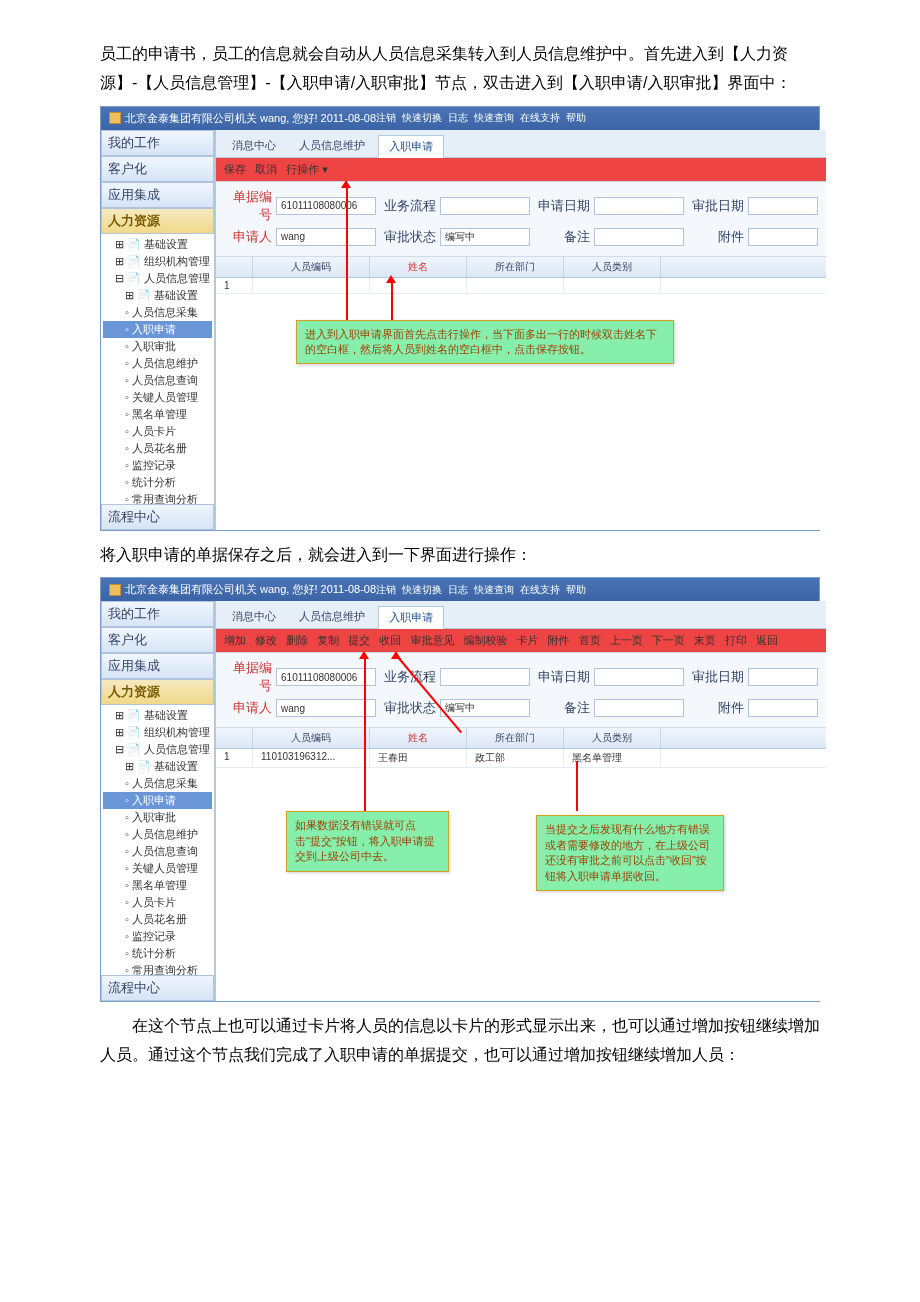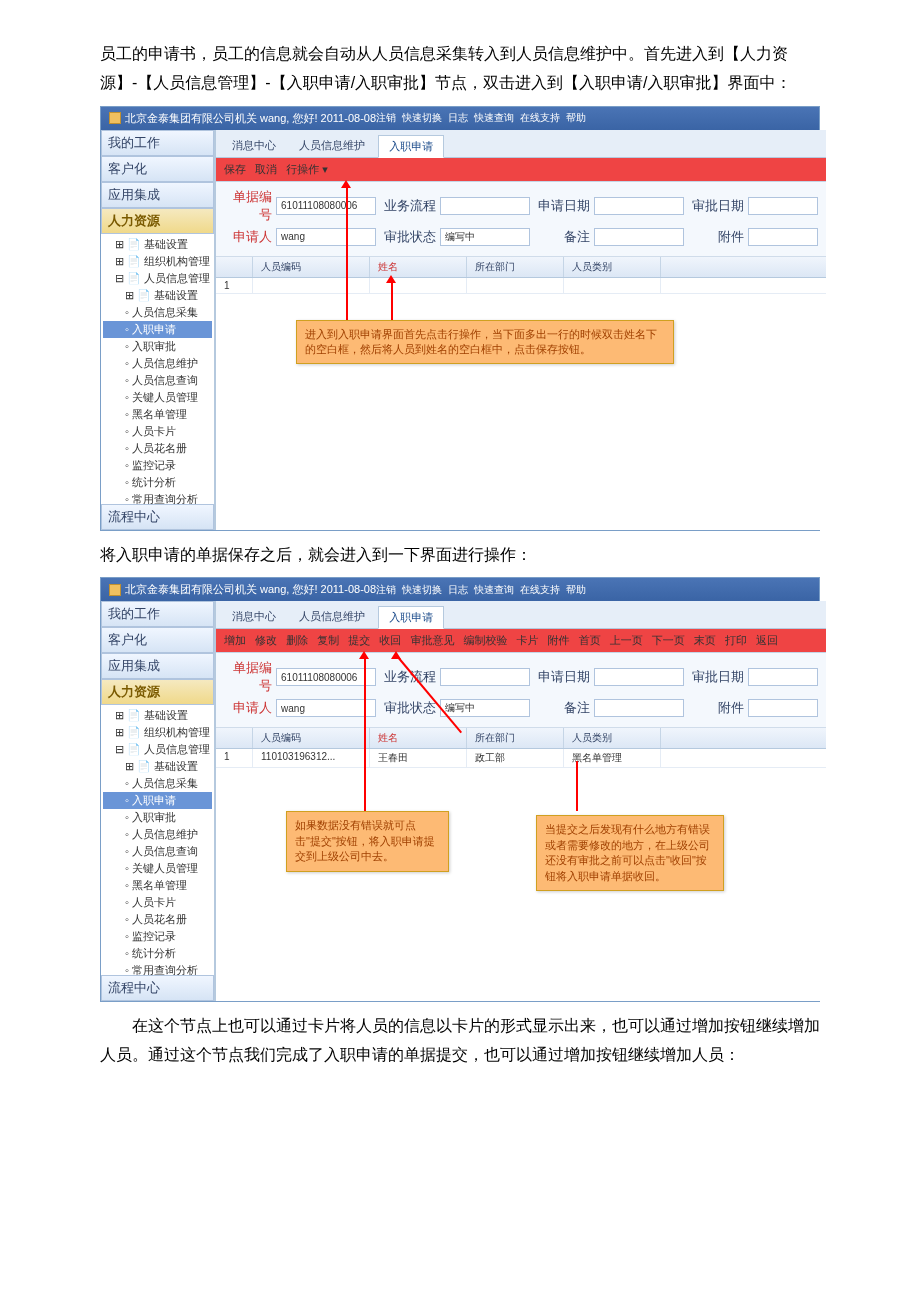--- a/index.html
+++ b/index.html
@@ -25,24 +25,24 @@
 .tabbar span.active{background:#fff;border:1px solid #b5c9de;border-bottom:1px solid #fff;color:#1a4a8a;position:relative;top:1px;}
 .toolbar{background:#ef4444;border-bottom:1px solid #c5d5e6;padding:4px 8px;font-size:11px;color:#333}
 .toolbar span{margin-right:6px;}
 .form-area{padding:6px 8px;background:#f4f8fd;border-bottom:1px solid #d0dcea;font-size:11px}
 .form-row{display:flex;align-items:center;margin-bottom:4px;gap:4px}
 .form-row .lbl{color:#c33;width:48px;text-align:right;font-size:13px}
 .form-row .lbl.b{color:#346}
 .form-row .val{border:1px solid #b0c4de;background:#fff;height:16px;padding:0 4px;font-size:10px;min-width:90px;display:inline-flex;align-items:center}
 .grid{flex:1;background:#fff;overflow:auto}
 .grid-head{display:flex;background:linear-gradient(#f0f5fc,#dce7f5);border-bottom:1px solid #b5c9de;font-size:10px;color:#346}
-.grid-head div{padding:3px 8px;border-right:1px solid #c5d5e6;text-align:left}
+.grid-head div{padding:3px 8px;border-right:1px solid #c5d5e6;text-align:center}
 .grid-row{display:flex;font-size:10px;border-bottom:1px solid #e5ecf5}
 .grid-row div{padding:2px 8px;border-right:1px solid #e5ecf5}
-.callout{position:absolute;background:#fdba74;border:1px solid #d0a020;padding:6px 8px;font-size:11px;color:#a04000;line-height:1.4;box-shadow:1px 1px 3px rgba(0,0,0,.2);max-width:230px}
+.callout{position:absolute;background:#86efac;border:1px solid #d0a020;padding:6px 8px;font-size:11px;color:#a04000;line-height:1.4;box-shadow:1px 1px 3px rgba(0,0,0,.2);max-width:230px}
 .arrow-line{position:absolute;background:#f00;}
 .arrow-head{position:absolute;width:0;height:0;}
 .icon-sq{display:inline-block;width:10px;height:10px;background:#f0c060;border:1px solid #c09030;}
 .watermark{position:absolute;font-size:48px;color:rgba(120,150,180,.15);font-weight:bold;letter-spacing:8px;pointer-events:none;}
 </style>
 </head>
 <body>
 
 <p class="para">员工的申请书，员工的信息就会自动从人员信息采集转入到人员信息维护中。首先进入到【人力资源】-【人员信息管理】-【入职申请/入职审批】节点，双击进入到【入职申请/入职审批】界面中：</p>
 

